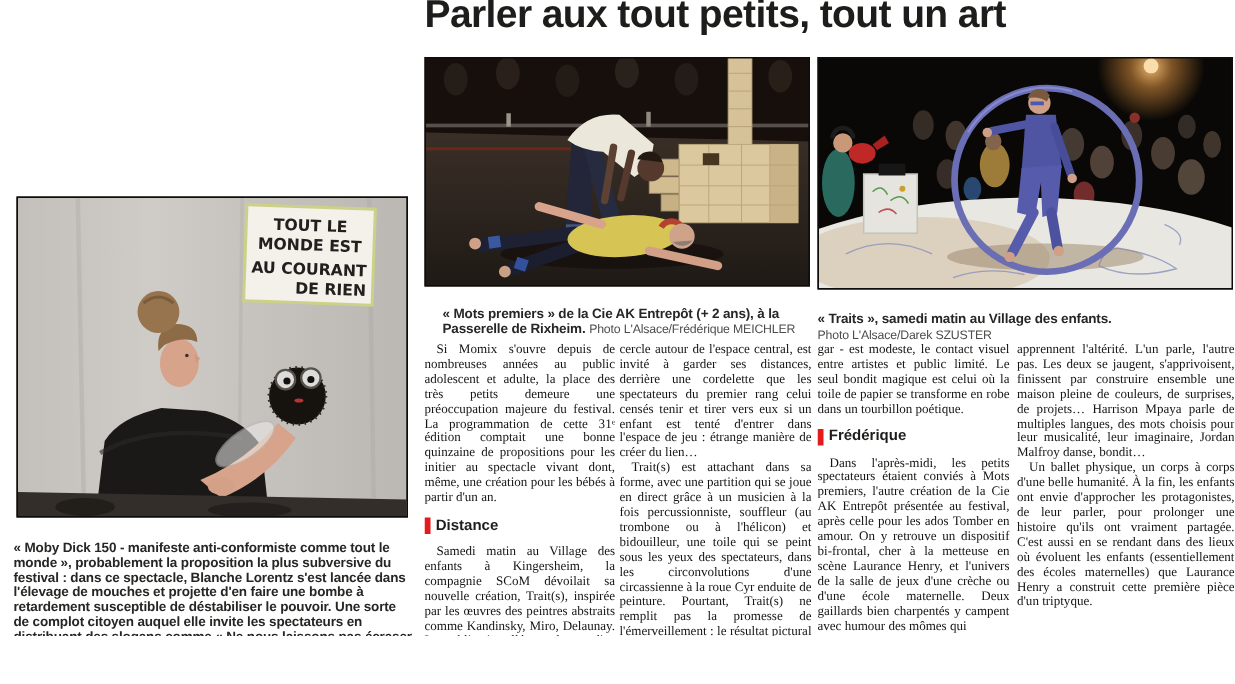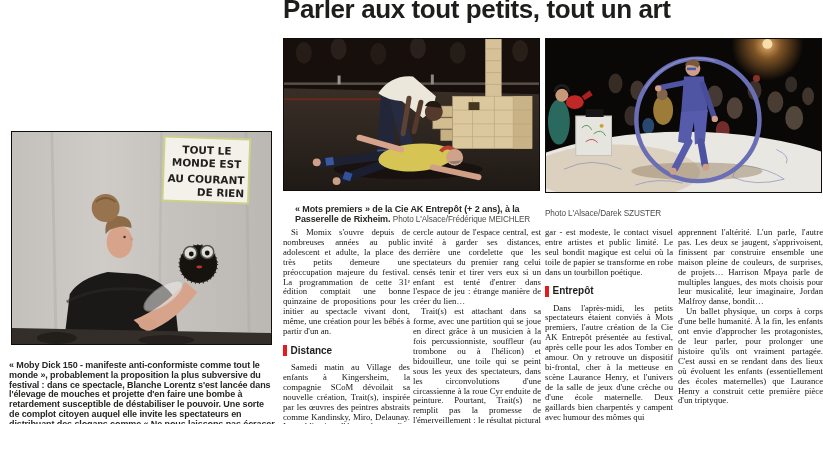--- a/index.html
+++ b/index.html
@@ -237,41 +237,41 @@
         <circle cx="128" cy="134" r="3.5" fill="#cfa088"></circle>
         <circle cx="161" cy="130" r="3.5" fill="#cfa088"></circle>
       </g>
     </svg>
   </div>
 
   <p class="caption" id="caption-left"><span>« Moby Dick 150 - manifeste anti-conformiste comme tout le monde », probablement la proposition la plus subversive du festival : dans ce spectacle, Blanche Lorentz s'est lancée dans l'élevage de mouches et projette d'en faire une bombe à retardement susceptible de déstabiliser le pouvoir. Une sorte de complot citoyen auquel elle invite les spectateurs en distribuant des slogans comme « Ne nous laissons pas écraser si facilement ». </span><span class="credit">Photo L'Alsace/Darek SZUSTER</span></p>
 
   <p class="caption" id="caption-center"><span>« Mots premiers » de la Cie AK Entrepôt (+ 2 ans), à la Passerelle de Rixheim. </span><span class="credit">Photo L'Alsace/Frédérique MEICHLER</span></p>
 
-  <p class="caption" id="caption-right"><span class="credit">Photo L'Alsace/Darek SZUSTER</span></p>
+  <p class="caption" id="caption-right"><span>« Traits », samedi matin au Village des enfants.</span><span class="credit">Photo L'Alsace/Darek SZUSTER</span></p>
 
   <div class="col" id="col1">
     <p>Si Momix s'ouvre depuis de nombreuses années au public adolescent et adulte, la place des très petits demeure une préoccupation majeure du festival. La programmation de cette 31ᵉ édition comptait une bonne quinzaine de propositions pour les initier au spectacle vivant dont, même, une création pour les bébés à partir d'un an.</p>
     <h3 class="subhead">
         <span class="bar"></span>
         <span>Distance</span>
       </h3>
     <p>Samedi matin au Village des enfants à Kingersheim, la compagnie SCoM dévoilait sa nouvelle création, Trait(s), inspirée par les œuvres des peintres abstraits comme Kandinsky, Miro, Delaunay. Le public, installé sur des gradins en</p>
   </div>
 
   <div class="col" id="col2">
     <p class="cont">cercle autour de l'espace central, est invité à garder ses distances, derrière une cordelette que les spectateurs du premier rang celui censés tenir et tirer vers eux si un enfant est tenté d'entrer dans l'espace de jeu : étrange manière de créer du lien…</p>
     <p>Trait(s) est attachant dans sa forme, avec une partition qui se joue en direct grâce à un musicien à la fois percussionniste, souffleur (au trombone ou à l'hélicon) et bidouilleur, une toile qui se peint sous les yeux des spectateurs, dans les circonvolutions d'une circassienne à la roue Cyr enduite de peinture. Pourtant, Trait(s) ne remplit pas la promesse de l'émerveillement : le résultat pictural - contrairement à celui de Kleur, mercredi dernier au Han-</p>
   </div>
 
   <div class="col" id="col3">
     <p class="cont">gar - est modeste, le contact visuel entre artistes et public limité. Le seul bondit magique est celui où la toile de papier se transforme en robe dans un tourbillon poétique.</p>
     <h3 class="subhead">
         <span class="bar"></span>
-        <span>Entrepôt</span>
+        <span>Frédérique</span>
       </h3>
     <p>Dans l'après-midi, les petits spectateurs étaient conviés à Mots premiers, l'autre création de la Cie AK Entrepôt présentée au festival, après celle pour les ados Tomber en amour. On y retrouve un dispositif bi-frontal, cher à la metteuse en scène Laurance Henry, et l'univers de la salle de jeux d'une crèche ou d'une école maternelle. Deux gaillards bien charpentés y campent avec humour des mômes qui</p>
   </div>
 
   <div class="col" id="col4">
     <p class="cont">apprennent l'altérité. L'un parle, l'autre pas. Les deux se jaugent, s'apprivoisent, finissent par construire ensemble une maison pleine de couleurs, de surprises, de projets… Harrison Mpaya parle de multiples langues, des mots choisis pour leur musicalité, leur imaginaire, Jordan Malfroy danse, bondit…</p>
     <p>Un ballet physique, un corps à corps d'une belle humanité. À la fin, les enfants ont envie d'approcher les protagonistes, de leur parler, pour prolonger une histoire qu'ils ont vraiment partagée. C'est aussi en se rendant dans des lieux où évoluent les enfants (essentiellement des écoles maternelles) que Laurance Henry a construit cette première pièce d'un triptyque.</p>
   </div>
 
   <div class="page-code">68E-GE1 08</div>

